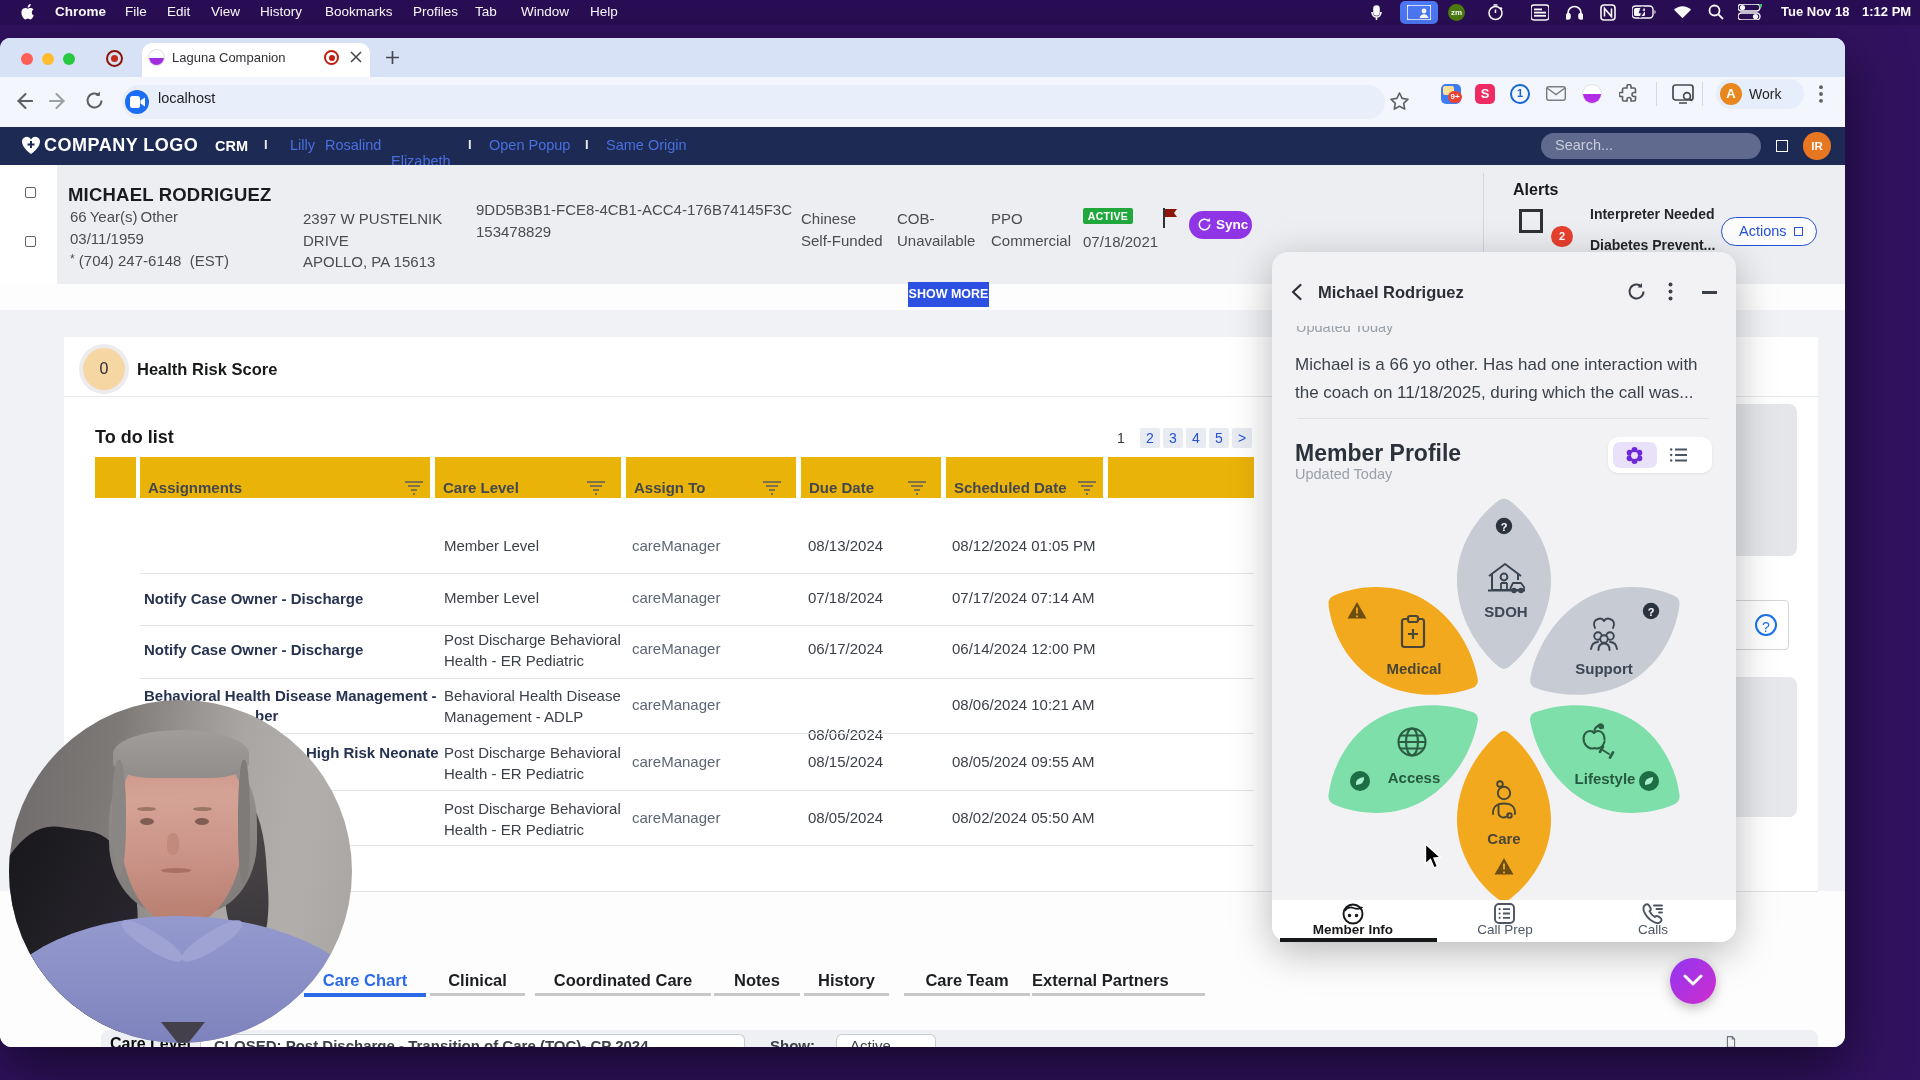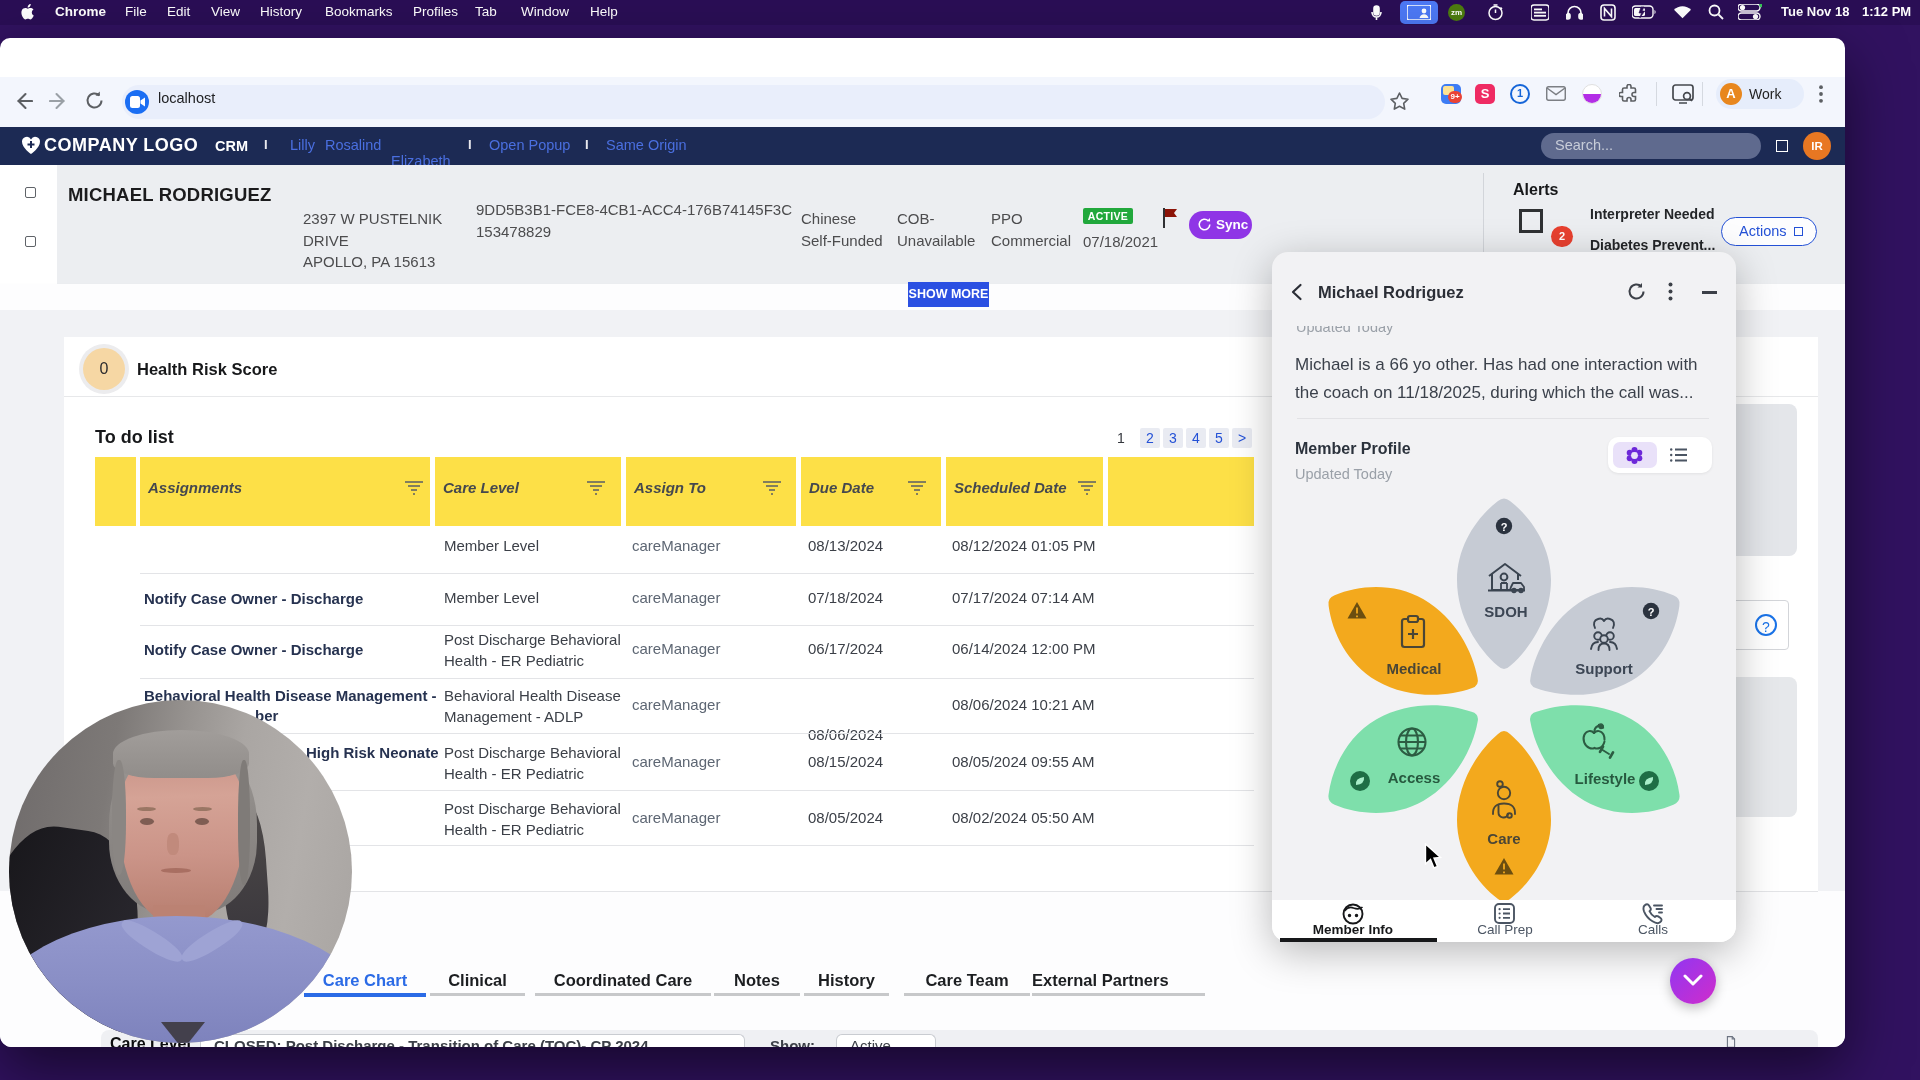--- a/index.html
+++ b/index.html
@@ -20,21 +20,21 @@
   
   #phead { position:absolute; left:0; top:127px; width:1845px; height:119px; background:#fff; }
   #pheadgray { position:absolute; left:57px; top:0; width:1788px; height:119px; background:#eceef1; }
   .pcol { position:absolute; color:#4c4c4e; font-size:15px; line-height:21.5px; }
   
   #strip { position:absolute; left:0; top:246px; width:1845px; height:26px; background:#fdfdfe; box-shadow:0 3px 5px rgba(0,0,0,.08); }
   
   #pbody { position:absolute; left:0; top:272px; width:1845px; height:581px; background:#f1f2f5; }
   #whitesec { position:absolute; left:0; top:853px; width:1845px; height:156px; background:#fdfdfe; }
   #todocard { position:absolute; left:64px; top:299px; width:1754px; height:554px; background:#fff; }
-  .hdrcell { position:absolute; top:419px; height:69px; background:#fde047;font-style:italic; }
+  .hdrcell { position:absolute; top:419px; height:41px; background:#eab308; }
   .hcellt { position:absolute; top:22px; left:8px; font-weight:bold; font-size:15px; color:#45484e; }
   .rowtxt { font-size:15px; color:#3c4048; }
   .asg { font-weight:bold; color:#263250; font-size:15px; line-height:20px; }
   .rline { position:absolute; left:140px; width:1114px; height:1px; background:#e3e4e7; }
   .fun { position:absolute; top:24px; }
   
   .tabt { position:absolute; top:933px; font-size:16.5px; font-weight:bold; color:#1c1e21; white-space:nowrap; }
   .tabu { position:absolute; top:955px; height:3px; background:#c7c8ca; }
   
   #panel { position:absolute; left:1272px; top:252px; width:464px; height:690px; border-radius:16px; background:#f2f2f4; box-shadow:0 10px 40px rgba(0,0,0,.28); }
@@ -119,20 +119,42 @@
           <rect x="0" y="9" width="22" height="7" rx="3.5" fill="none" stroke="#fff" stroke-width="1.4"></rect>
           <circle cx="17.5" cy="12.5" r="2.6"></circle>
           <circle cx="23" cy="1.5" r="1.8" fill="#35c759"></circle>
         </g>
       </svg>
   <span class="mi" style="left:1781px;font-weight:bold;font-size:13px;">Tue Nov 18</span>
   <span class="mi" style="left:1862px;font-weight:bold;font-size:13px;">1:12 PM</span>
 </div>
 
 <div id="bwin">
+  <div id="tabstrip">
+    <div class="abs" style="left:21px;top:15px;width:12px;height:12px;border-radius:50%;background:#ff5f57"></div>
+    <div class="abs" style="left:42px;top:15px;width:12px;height:12px;border-radius:50%;background:#febc2e"></div>
+    <div class="abs" style="left:63px;top:15px;width:12px;height:12px;border-radius:50%;background:#28c840"></div>
+    <div class="abs" style="left:106px;top:12px;width:17px;height:17px;border-radius:50%;border:2.5px solid #8c1408;background:#d8e2f7"></div>
+    <div class="abs" style="left:111px;top:17px;width:7px;height:7px;border-radius:50%;background:#c52b1b"></div>
+    <div class="abs" style="left:142px;top:5px;width:228px;height:34px;background:#fff;border-radius:10px 10px 0 0;"></div>
+    <div class="abs" style="left:148px;top:11px;width:17px;height:17px;border-radius:50%;background:#fff;border:1px solid #ddd;overflow:hidden;">
+          <div style="position:absolute;left:0px;top:8px;width:17px;height:9px;background:#a12de0;border-radius:0 0 9px 9px;"></div>
+        </div>
+    <span class="abs" style="left:172px;top:12px;font-size:13px;color:#303134;">Laguna Companion</span>
+    <div class="abs" style="left:324px;top:51px;"></div>
+    <div class="abs" style="left:323px;top:51px;"></div>
+    <div class="abs" style="left:324px;top:12px;width:15px;height:15px;border-radius:50%;border:2.5px solid #c01e10;background:#fff"></div>
+    <div class="abs" style="left:328.5px;top:16.5px;width:6px;height:6px;border-radius:50%;background:#c01e10"></div>
+    <svg class="abs" style="left:349px;top:12px" width="14" height="14" viewBox="0 0 14 14">
+          <path d="M2 2l10 10M12 2L2 12" stroke="#45484e" stroke-width="1.6"></path>
+        </svg>
+    <svg class="abs" style="left:385px;top:12px" width="15" height="15" viewBox="0 0 15 15">
+          <path d="M7.5 1v13M1 7.5h13" stroke="#45484e" stroke-width="1.7"></path>
+        </svg>
+  </div>
   <div id="toolbar">
     <svg class="abs" style="left:13px;top:14px" width="20" height="20" viewBox="0 0 20 20">
           <path d="M12.5 3L5.5 10l7 7" fill="none" stroke="#5c5f63" stroke-width="2.1" stroke-linecap="round" stroke-linejoin="round"></path>
           <path d="M5.5 10H19" stroke="#5c5f63" stroke-width="2.1" stroke-linecap="round"></path>
         </svg>
     <svg class="abs" style="left:49px;top:14px" width="20" height="20" viewBox="0 0 20 20">
           <path d="M7.5 3l7 7-7 7" fill="none" stroke="#9aa0a6" stroke-width="2.1" stroke-linecap="round" stroke-linejoin="round"></path>
           <path d="M14.5 10H1" stroke="#9aa0a6" stroke-width="2.1" stroke-linecap="round"></path>
         </svg>
     <svg class="abs" style="left:85px;top:14px" width="19" height="19" viewBox="0 0 19 19">
@@ -206,20 +228,21 @@
     <span class="abs" style="left:1555px;top:10px;color:#c8cdd9;font-size:14.5px;">Search...</span>
     <div class="abs" style="left:1776px;top:13px;width:12px;height:12px;border:1.8px solid #fff;"></div>
     <div class="abs" style="left:1803px;top:5px;width:28px;height:28px;border-radius:50%;background:#e87722;color:#fff;font-size:11.5px;font-weight:bold;text-align:center;line-height:28px;">IR</div>
   </div>
 
   <div id="phead">
     <div id="pheadgray"></div>
     <div class="abs" style="left:25px;top:22px;width:11px;height:11px;border:1.6px solid #5f6368;border-radius:2px;background:#fff;"></div>
     <div class="abs" style="left:25px;top:71px;width:11px;height:11px;border:1.6px solid #5f6368;border-radius:2px;background:#fff;"></div>
     <span class="abs" style="left:68px;top:19px;font-size:18.5px;font-weight:bold;color:#1b1b1d;letter-spacing:.2px;">MICHAEL RODRIGUEZ</span>
+    <div class="pcol" style="left:70px;top:41px;">66 Year(s) Other<br>03/11/1959<br><span style="font-size:12px;vertical-align:3px;">*</span> (704) 247-6148&nbsp; (EST)</div>
     <div class="pcol" style="left:287px;top:43px;margin-left:16px;">2397 W PUSTELNIK<br>DRIVE<br>APOLLO, PA 15613</div>
     <div class="pcol" style="left:476px;top:34px;">9DD5B3B1-FCE8-4CB1-ACC4-176B74145F3C<br>153478829</div>
     <div class="pcol" style="left:801px;top:43px;">Chinese<br>Self-Funded</div>
     <div class="pcol" style="left:897px;top:43px;">COB-<br>Unavailable</div>
     <div class="pcol" style="left:991px;top:43px;">PPO<br>Commercial</div>
     <div class="abs" style="left:1083px;top:43px;width:50px;height:16px;background:#21a83c;border-radius:2px;color:#fff;font-size:10.5px;font-weight:bold;text-align:center;line-height:16px;letter-spacing:.3px;">ACTIVE</div>
     <span class="pcol" style="left:1083px;top:66px;">07/18/2021</span>
     <svg class="abs" style="left:1161px;top:42px" width="20" height="22" viewBox="0 0 20 22">
           <path d="M3 1v20" stroke="#1b1b1d" stroke-width="1.8"></path>
           <path d="M4 2h12l-3 4 3 4H4z" fill="#8c1408"></path>
@@ -414,21 +437,21 @@
           <circle cx="2.5" cy="9.5" r="2"></circle>
           <circle cx="2.5" cy="16.5" r="2"></circle>
         </g>
       </svg>
   <div class="abs" style="left:430px;top:39px;width:15px;height:2.5px;background:#3c4048;"></div>
   <div class="abs" style="left:24px;top:74px;width:200px;height:11px;overflow:hidden;">
         <div style="margin-top:-7px;font-size:14.5px;color:#9aa0a8;">Updated Today</div>
       </div>
   <div class="abs" style="left:23px;top:99px;width:440px;font-size:17px;line-height:27.5px;color:#3b414b;">Michael is a 66 yo other. Has had one interaction with<br>the coach on 11/18/2025, during which the call was...</div>
   <div class="abs" style="left:25px;top:166px;width:412px;height:1px;background:#e2e2e5;"></div>
-  <span class="abs" style="left:23px;top:188px;font-size:16px;font-weight:bold;color:#2b323c;">Member Profile</span>
+  <span class="abs" style="left:23px;top:188px;font-size:23px;font-weight:bold;color:#2b323c;">Member Profile</span>
   <span class="abs" style="left:23px;top:214px;font-size:14.5px;color:#9aa0a8;">Updated Today</span>
   <div class="abs" style="left:336px;top:185px;width:104px;height:36px;background:#fff;border-radius:10px;box-shadow:0 1px 3px rgba(0,0,0,.07);"></div>
   <div class="abs" style="left:341px;top:190px;width:44px;height:26px;background:#e9e1f9;border-radius:7px;"></div>
   <svg class="abs" style="left:352px;top:193px" width="21" height="21" viewBox="0 0 21 21">
         <g fill="#6d28d9">
           <circle cx="10.5" cy="5" r="3"></circle>
           <circle cx="10.5" cy="16" r="3"></circle>
           <circle cx="5.7" cy="7.8" r="3"></circle>
           <circle cx="15.3" cy="7.8" r="3"></circle>
           <circle cx="5.7" cy="13.2" r="3"></circle>

